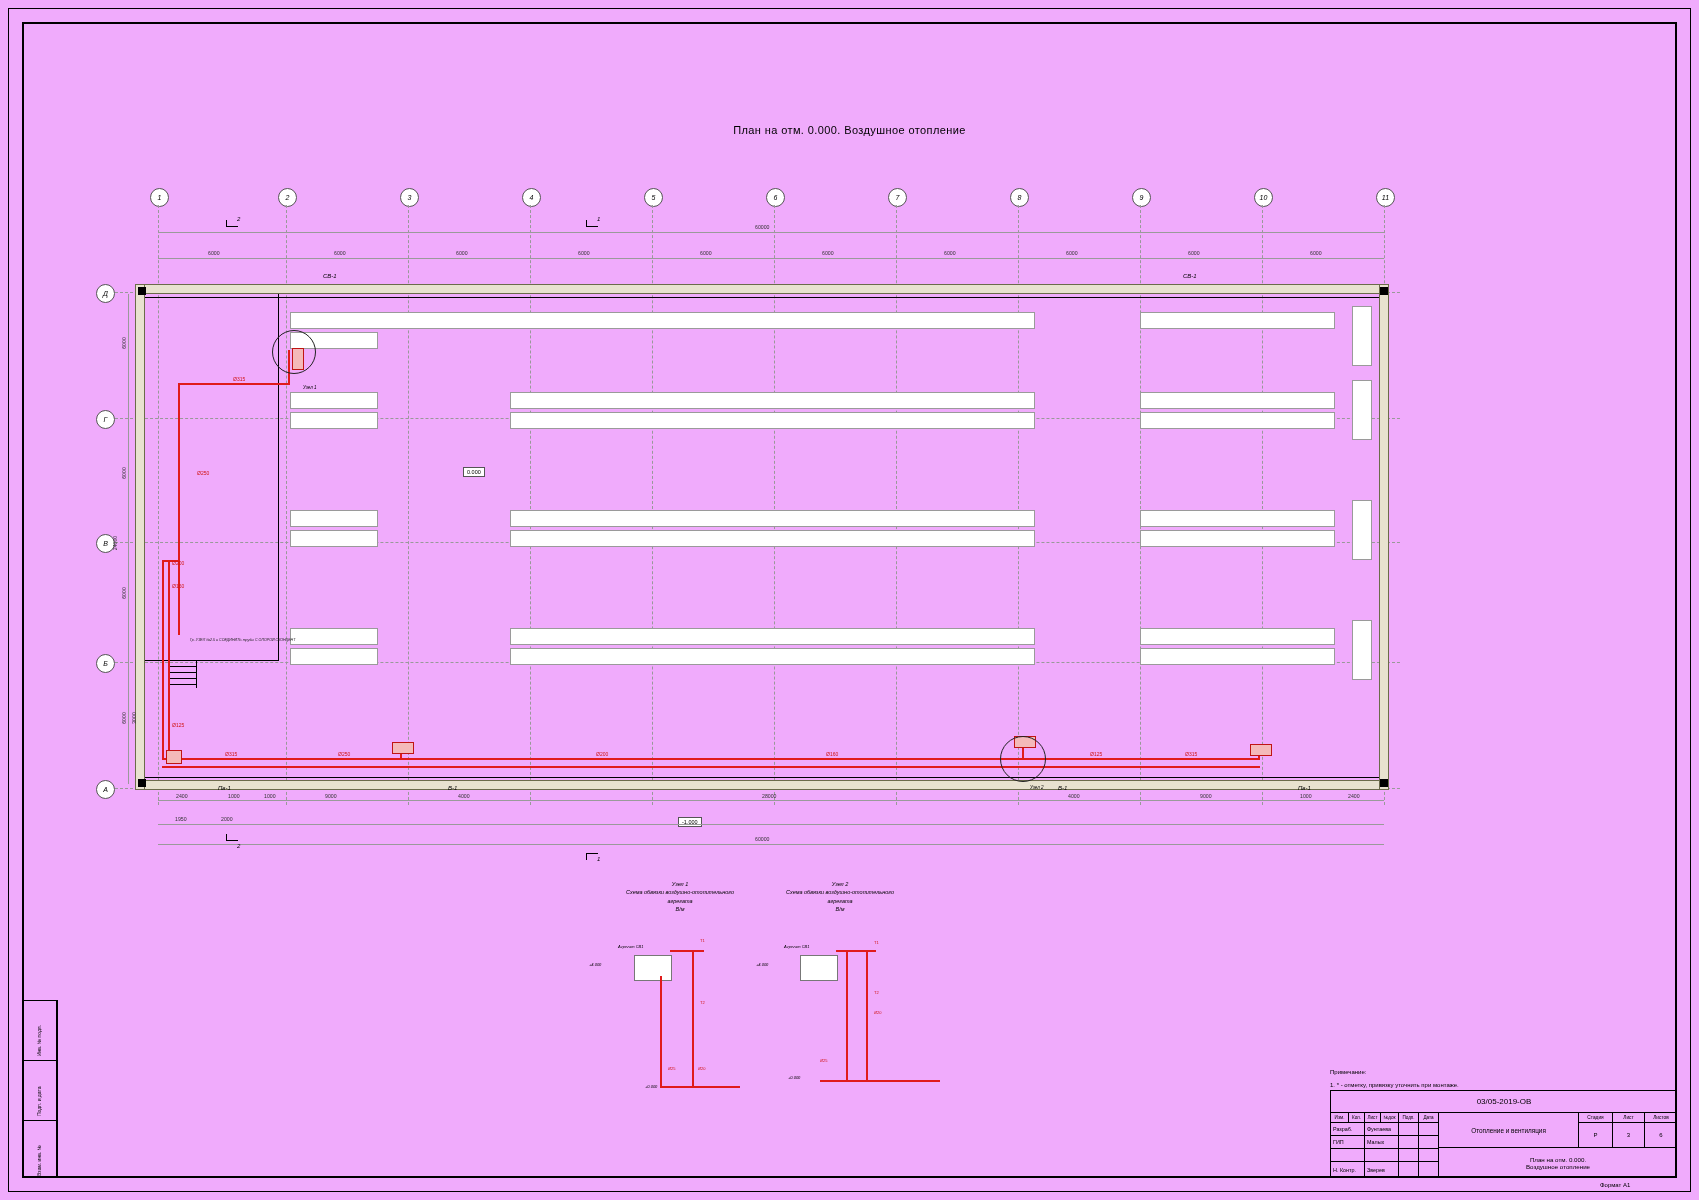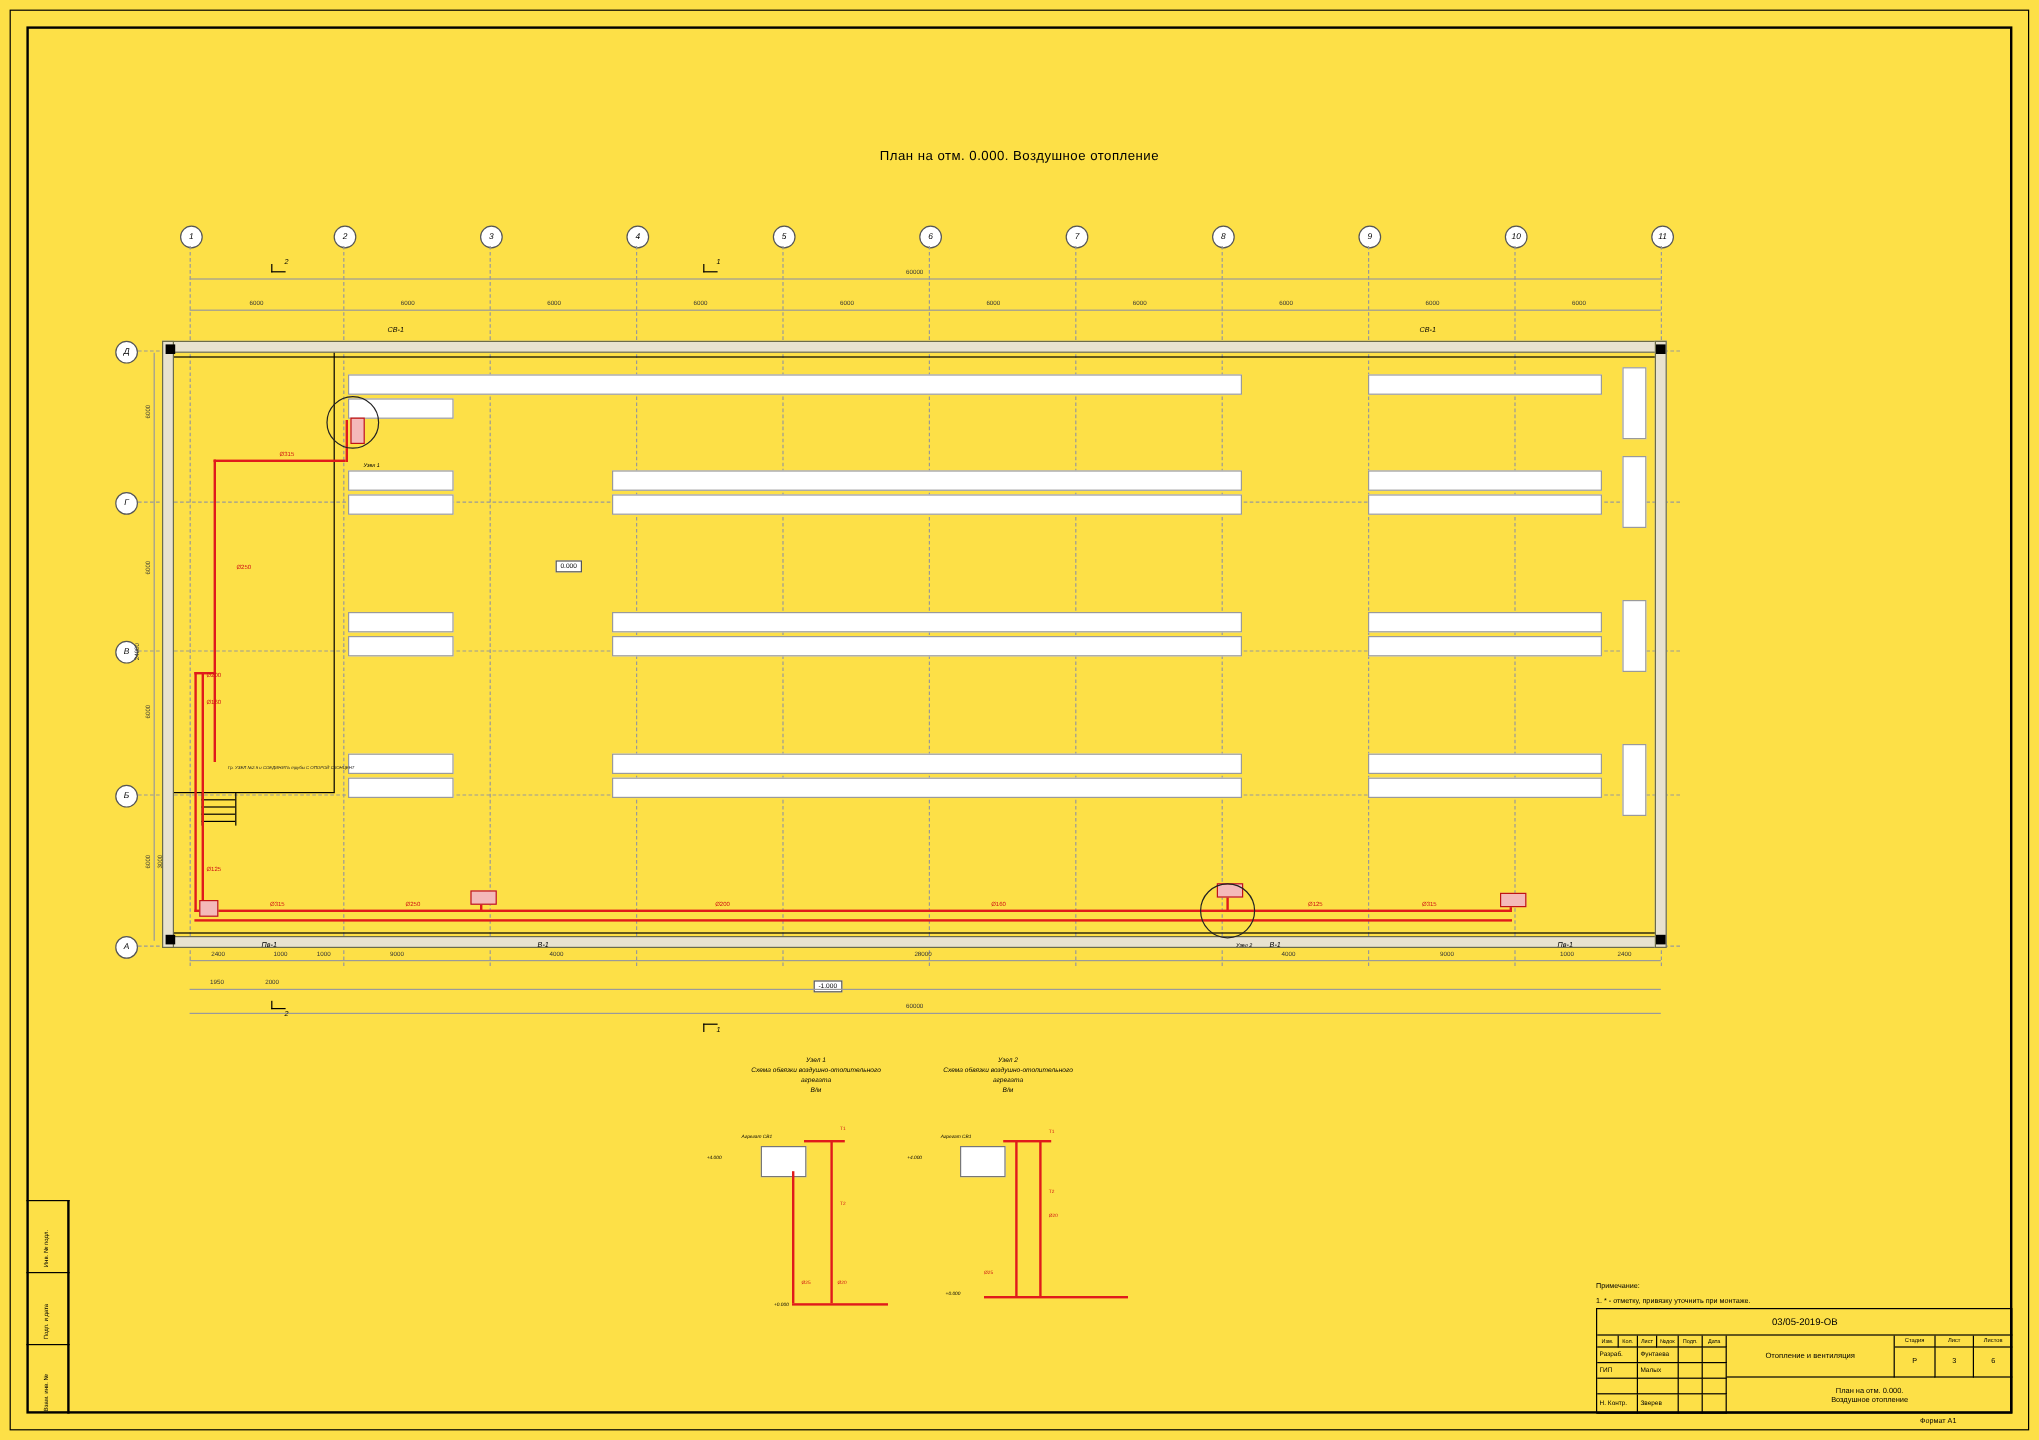--- a/index.html
+++ b/index.html
@@ -1,17 +1,17 @@
 <!DOCTYPE html>
 <html><head>
 <meta charset="utf-8">
 <style>
   html,body{margin:0;padding:0;background:#c9c9c9;}
   body{font-family:"Liberation Sans",sans-serif;}
-  #sheet{position:relative;width:1699px;height:1200px;background:#fde047;overflow:hidden;}
+  #sheet{position:relative;width:1699px;height:1200px;background:#f0abfc;overflow:hidden;}
   
   .paper-border{position:absolute;left:8px;top:8px;width:1683px;height:1184px;border:1px solid #000;box-sizing:border-box;}
   .frame{position:absolute;left:22px;top:22px;width:1655px;height:1156px;border:2px solid #000;box-sizing:border-box;}
   
   .left-strip{position:absolute;left:22px;top:1000px;width:36px;height:178px;border-right:2px solid #000;box-sizing:border-box;}
   .left-strip .cell{position:absolute;left:0;width:36px;border-top:1px solid #000;box-sizing:border-box;}
   .vtext{position:absolute;transform-origin:0 0;transform:rotate(-90deg);white-space:nowrap;font-size:5px;color:#000;}
   .title-main{position:absolute;left:0;right:0;top:124px;text-align:center;font-size:11px;color:#000;letter-spacing:.4px;}
 
   

